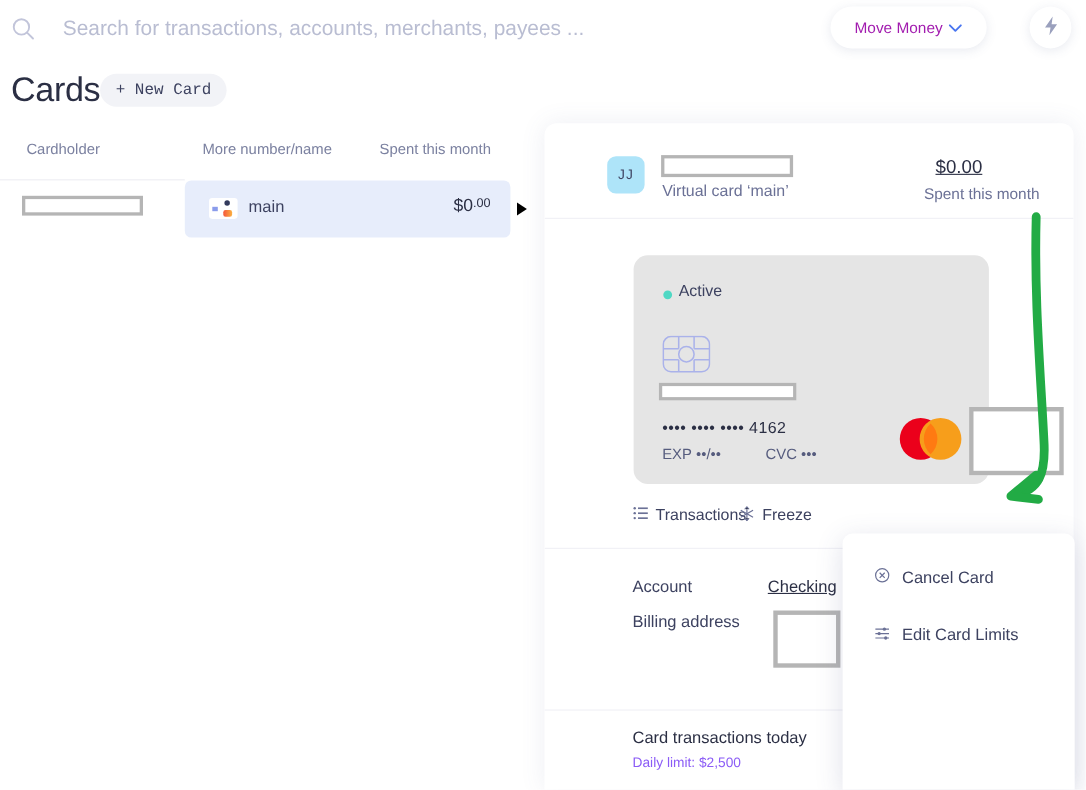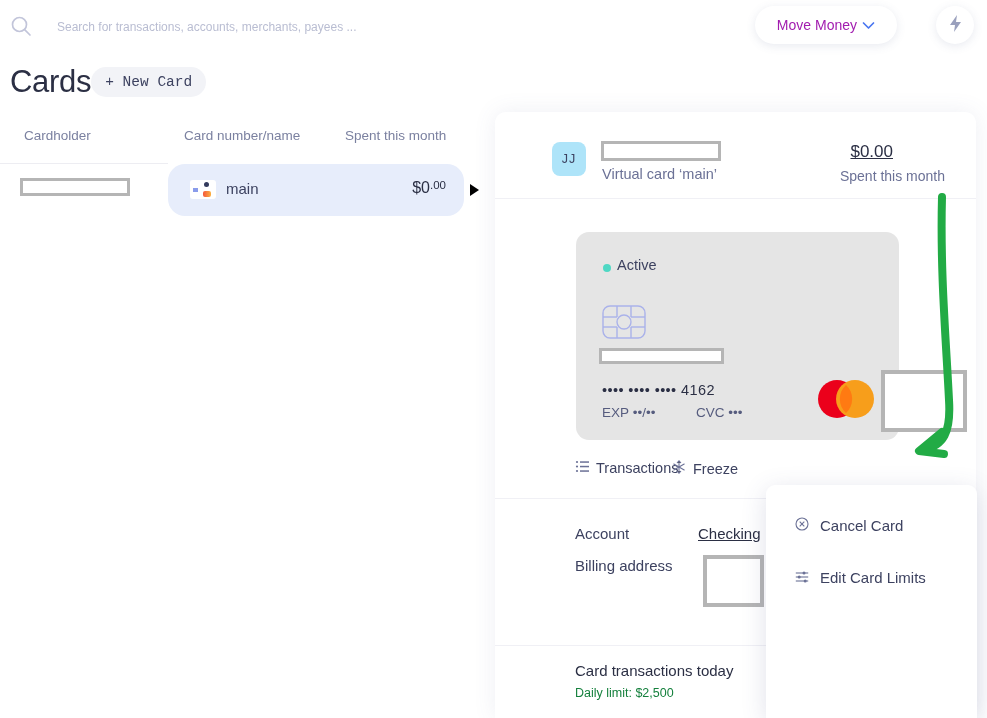--- a/index.html
+++ b/index.html
@@ -32,21 +32,21 @@
     left: 9px; top: 14px;
     width: 24px; height: 24px;
   }
   .search-input {
     position: absolute;
     left: 57px; top: 11px;
     width: 600px; height: 32px;
     border: none; outline: none;
     background: transparent;
     font-family: "Liberation Sans", sans-serif;
-    font-size: 12px;
+    font-size: 19px;
     color: #6b7396;
   }
   .search-input::placeholder { color: #b9bdd2; }
 
   .move-money-btn {
     position: absolute;
     right: 90px; top: 6px;
     height: 38px;
     padding: 0 22px;
     display: flex;
@@ -130,21 +130,21 @@
     left: 20px; top: 14px;
     width: 110px; height: 18px;
     background: #ffffff;
     border: 3px solid #b5b5b5;
   }
   .row-sel {
     position: absolute;
     left: 168px; top: 0px;
     width: 296px; height: 52px;
     background: #e7edfb;
-    border-radius: 17px;
+    border-radius: 6px;
     cursor: pointer;
   }
   .mini-card {
     position: absolute;
     left: 22px; top: 16px;
     width: 26px; height: 19px;
     background: #ffffff;
     border-radius: 3px;
   }
   .mc-sq { position:absolute; left:3px; top:8px; width:5px; height:4px; background:#8a9ceb; }
@@ -285,21 +285,21 @@
   
   .kv-account-lbl  { position:absolute; left: 80px; top: 413px; font-size: 15px; color: #3d4260; }
   .kv-account-val  { position:absolute; left: 203px; top: 413px; font-size: 15px; color: #2b2f44; text-decoration: underline; }
   .kv-billing-lbl  { position:absolute; left: 80px; top: 445px; font-size: 15px; color: #3d4260; }
   .redact-billing  { position:absolute; left: 208px; top: 443px; width: 61px; height: 52px;
                      background:#ffffff; border: 4px solid #b5b5b5; }
 
   .panel-div-2 { position:absolute; left:0; top: 533px; width: 481px; height:1px; background:#f0f0f5; }
 
   .tx-title { position:absolute; left: 80px; top: 550px; font-size: 15px; color: #2b2f44; }
-  .tx-sub   { position:absolute; left: 80px; top: 574px; font-size: 12.5px; color: #15803d; }
+  .tx-sub   { position:absolute; left: 80px; top: 574px; font-size: 12.5px; color: #8b5cf6; }
 
   
   .dropdown {
     position: absolute;
     left: 766px; top: 485px;
     width: 211px; height: 233px;
     background: #ffffff;
     border-radius: 9px 9px 0 0;
     box-shadow: 0 5px 24px rgba(70,80,130,0.17);
     padding-top: 14px;
@@ -347,21 +347,21 @@
   </span>
 </button>
 
 <div class="page-head">
   <span class="page-title">Cards</span>
   <button class="new-card-btn">+ New Card</button>
 </div>
 
 <div class="list-head">
   <span class="lh-cardholder">Cardholder</span>
-  <span class="lh-number">Card number/name</span>
+  <span class="lh-number">More number/name</span>
   <span class="lh-spent">Spent this month</span>
 </div>
 <div class="list-divider"></div>
 
 <div class="list-row">
   <div class="redact-holder"></div>
   <div class="row-sel">
     <div class="mini-card">
       <div class="mc-sq"></div>
         <div class="mc-dot"></div>

